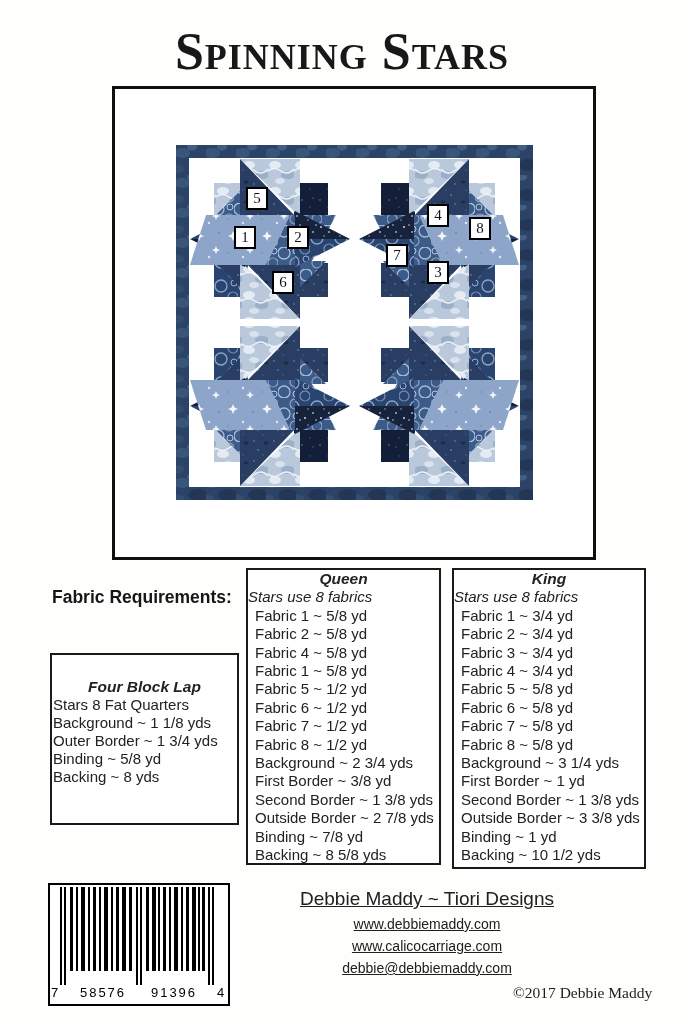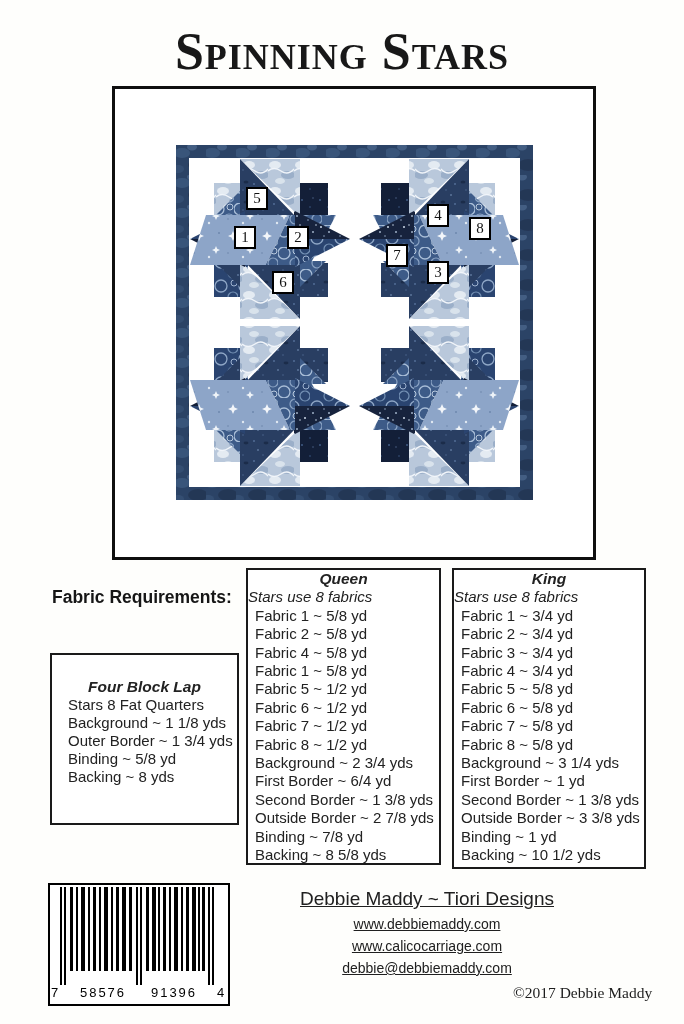--- a/index.html
+++ b/index.html
@@ -34,21 +34,21 @@
     position:absolute;border:2px solid #1a1a1a;background:#fff;
     font-size:15px;line-height:18.4px;color:#222;
   }
   .panel-lap{left:50px;top:653px;width:185px;height:168px;line-height:18px;}
   .panel-queen{left:246px;top:568px;width:191px;height:293px;}
   .panel-king{left:452px;top:568px;width:190px;height:297px;}
   .panel .p-title{font-weight:bold;text-align:center;font-size:15.5px;font-style:italic;}
   .panel-lap .p-title{margin-top:23px;}
   .panel .p-sub{font-style:italic;text-align:left;}
   .panel .p-items{padding:0 0 0 7px;}
-  .panel-lap .p-items{padding-left:16px;}
+  .panel-lap .p-items{padding-left:1px;}
   
   .barcode{
     position:absolute;left:48px;top:883px;width:178px;height:119px;
     border:2px solid #000;background:#fff;
   }
   
   .footer{
     position:absolute;left:242px;top:888px;width:370px;text-align:center;color:#202020;text-decoration:underline;
   }
   .footer .brand{font-size:19px;margin-bottom:3px;}
@@ -193,21 +193,21 @@
     <div class="p-items">
       <div>Fabric 1 ~ 5/8 yd</div>
       <div>Fabric 2 ~ 5/8 yd</div>
       <div>Fabric 4 ~ 5/8 yd</div>
       <div>Fabric 1 ~ 5/8 yd</div>
       <div>Fabric 5 ~ 1/2 yd</div>
       <div>Fabric 6 ~ 1/2 yd</div>
       <div>Fabric 7 ~ 1/2 yd</div>
       <div>Fabric 8 ~ 1/2 yd</div>
       <div>Background ~ 2 3/4 yds</div>
-      <div>First Border ~ 6/4 yd</div>
+      <div>First Border ~ 3/8 yd</div>
       <div>Second Border ~ 1 3/8 yds</div>
       <div>Outside Border ~ 2 7/8 yds</div>
       <div>Binding ~ 7/8 yd</div>
       <div>Backing ~ 8 5/8 yds</div>
     </div>
   </div>
 
   <div class="panel panel-king">
     <div class="p-title">King</div>
     <div class="p-sub">Stars use 8 fabrics</div>

